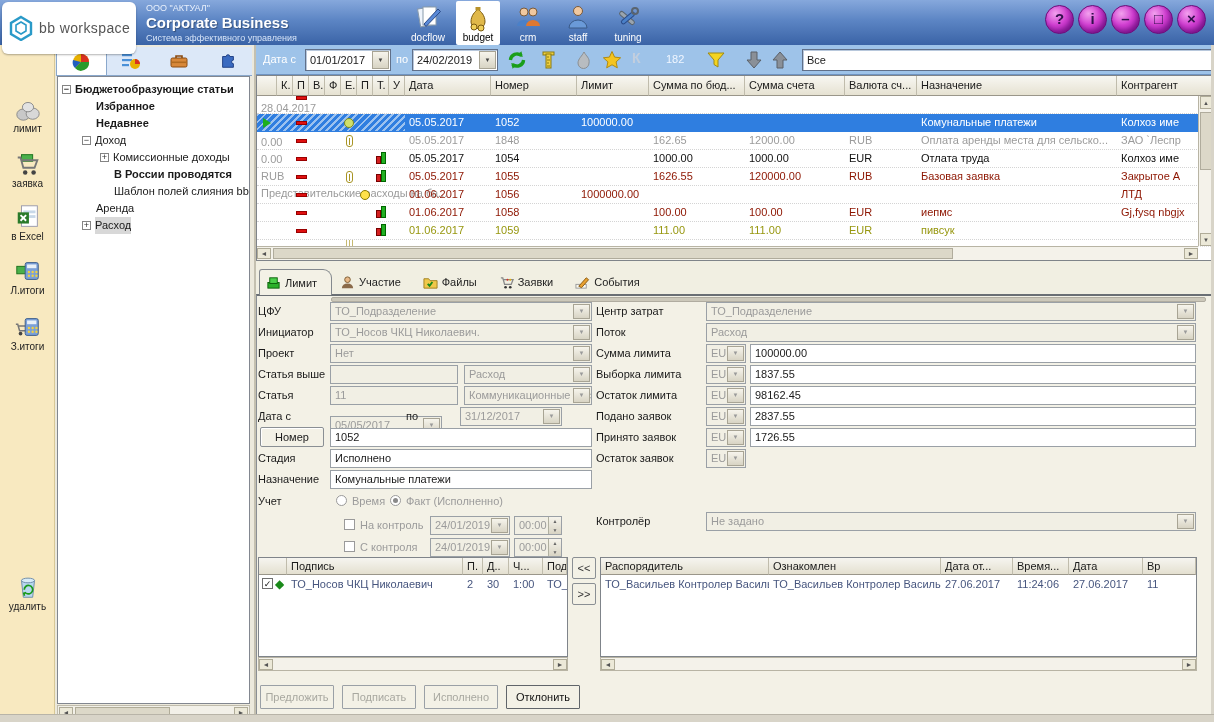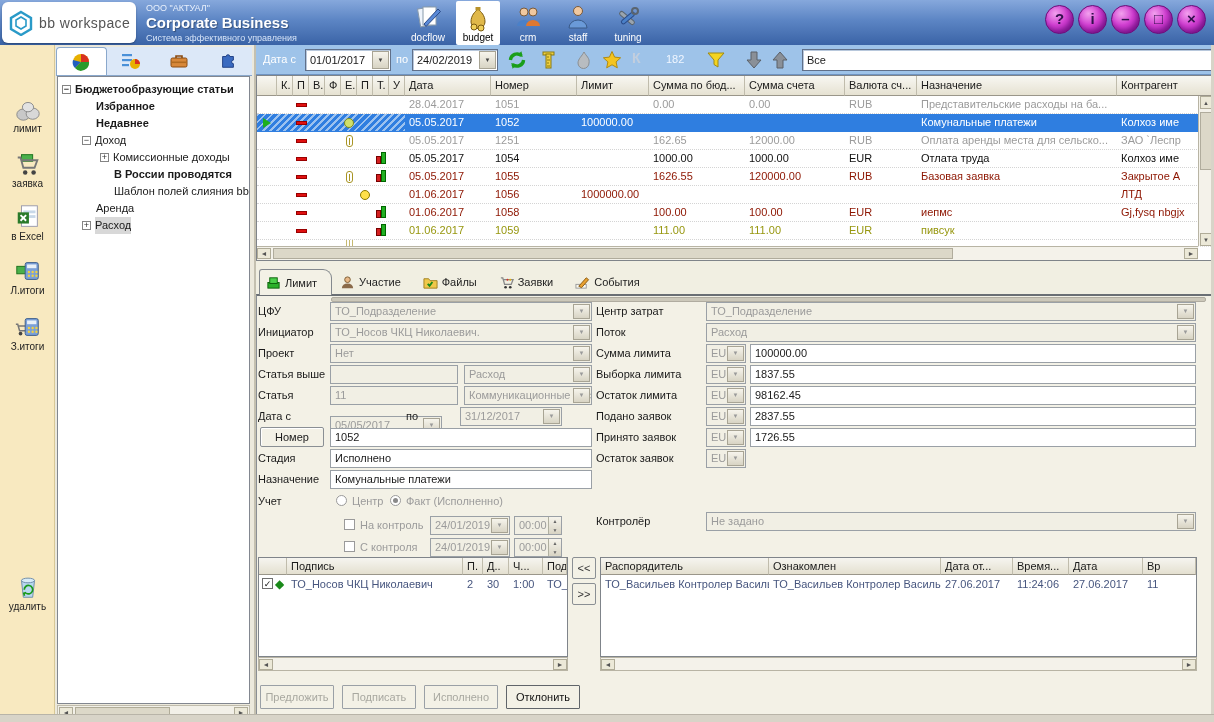--- a/index.html
+++ b/index.html
@@ -1,21 +1,21 @@
 <!DOCTYPE html>
 <html><head>
 <meta charset="utf-8">
 <style>
 *{margin:0;padding:0;box-sizing:border-box}
 html,body{width:1214px;height:722px;overflow:hidden}
 body{font-family:"Liberation Sans","DejaVu Sans",sans-serif;font-size:11px;background:#f1efe2;position:relative;color:#1a1a1a}
 svg{display:block}
 
 .titlebar{position:absolute;left:0;top:0;width:1214px;height:45px;background:linear-gradient(180deg,#86a8dc 0%,#5c85c4 45%,#3a63a6 100%);z-index:40}
-.logo-box{position:absolute;left:2px;top:2px;width:134px;height:41px;background:#fff;border-radius:6px;display:flex;align-items:center;gap:5px;padding-left:6px;box-shadow:0 1px 2px rgba(0,0,0,.3)}
+.logo-box{position:absolute;left:2px;top:2px;width:134px;height:52px;background:#fff;border-radius:6px;display:flex;align-items:center;gap:5px;padding-left:6px;box-shadow:0 1px 2px rgba(0,0,0,.3)}
 .logo-text{font-size:14px;color:#555;letter-spacing:.4px}
 .title-block{position:absolute;left:146px;top:3px;color:#fff;line-height:1.25}
 .company{font-size:9px;color:#e8f0fc}
 .product{font-size:15px;font-weight:bold;text-shadow:1px 1px 1px rgba(0,0,0,.35)}
 .tagline{font-size:9px;color:#d6e4f8}
 .modules{position:absolute;left:406px;top:1px;height:44px;display:flex;gap:6px}
 .module{width:44px;display:flex;flex-direction:column;align-items:center;justify-content:flex-end;padding-bottom:2px;color:#fff;font-size:10px;cursor:default}
 .module.active{background:#fff;color:#000;border-radius:2px}
 .winbtns{position:absolute;right:8px;top:5px;display:flex;gap:4px}
 .winbtn{width:29px;height:29px;border-radius:50%;background:radial-gradient(circle at 35% 28%,#f2a0ee 0%,#d13ed1 45%,#93119c 100%);border:1px solid #6a0a78;color:#30104a;font-weight:bold;font-size:15px;line-height:26px;text-align:center;box-shadow:inset -2px -3px 5px rgba(60,0,90,.45)}
@@ -387,21 +387,21 @@
     <div class="gh w-date">Дата</div>
     <div class="gh w-num">Номер</div>
     <div class="gh w-lim">Лимит</div>
     <div class="gh w-bud">Сумма по бюд...</div>
     <div class="gh w-acc">Сумма счета</div>
     <div class="gh w-cur">Валюта сч...</div>
     <div class="gh w-pur">Назначение</div>
     <div class="gh w-con">Контрагент</div>
   </div>
 
-  <div class="grow" style="color: rgb(155, 155, 155);">
+  <div class="grow" style="color: rgb(155, 155, 155); flex-direction: column;">
     <span class="icwrap">
         <span class="cind"></span>
         <span class="ci"></span>
         <span class="ci">
           <i class="ic-dash"></i>
         </span>
         <span class="ci"></span>
         <span class="ci"></span>
         <span class="ci"></span>
         <span class="ci"></span>
@@ -456,21 +456,21 @@
         <span class="ci"></span>
         <span class="ci"></span>
         <span class="ci">
           <i class="ic-clip"></i>
         </span>
         <span class="ci"></span>
         <span class="ci"></span>
         <span class="ci"></span>
       </span>
     <span class="ct w-date">05.05.2017</span>
-    <span class="ct w-num">1251</span>
+    <span class="ct w-num">1848</span>
     <span class="ct w-lim"></span>
     <span class="ct w-bud">162.65</span>
     <span class="ct w-acc">12000.00</span>
     <span class="ct w-cur">RUB</span>
     <span class="ct w-pur">Оплата аренды места для сельско...</span>
     <span class="ct w-con">ЗАО `Леспр</span>
   </div>
 
   <div class="grow" style="color: rgb(16, 16, 16);">
     <span class="icwrap">
@@ -703,21 +703,21 @@
   <div class="fld" style="left:74px;top:167px;width:262px"><span>1052</span></div>
 
   <span class="lbl" style="left:2px;top:188px">Стадия</span>
   <div class="fld" style="left:74px;top:188px;width:262px"><span>Исполнено</span></div>
 
   <span class="lbl" style="left:2px;top:209px">Назначение</span>
   <div class="fld" style="left:74px;top:209px;width:262px"><span>Комунальные платежи</span></div>
 
   <span class="lbl" style="left:2px;top:231px">Учет</span>
   <span class="rad" style="left:80px;top:234px"></span>
-  <span class="gtxt" style="left:96px;top:233px">Центр</span>
+  <span class="gtxt" style="left:96px;top:233px">Время</span>
   <span class="rad on" style="left:134px;top:234px"></span>
   <span class="gtxt" style="left:150px;top:233px">Факт (Исполненно)</span>
 
   <span class="chk" style="left:88px;top:258px"></span>
   <span class="gtxt" style="left:104px;top:257px">На контроль</span>
   <div class="fld dis combo" style="left:174px;top:255px;width:80px"><span>24/01/2019</span><span class="dd dis"></span></div>
   <div class="fld dis" style="left:258px;top:255px;width:48px;padding-right:13px"><span>00:00</span><span class="spin"></span></div>
 
   <span class="chk" style="left:88px;top:280px"></span>
   <span class="gtxt" style="left:104px;top:279px">С контроля</span>

